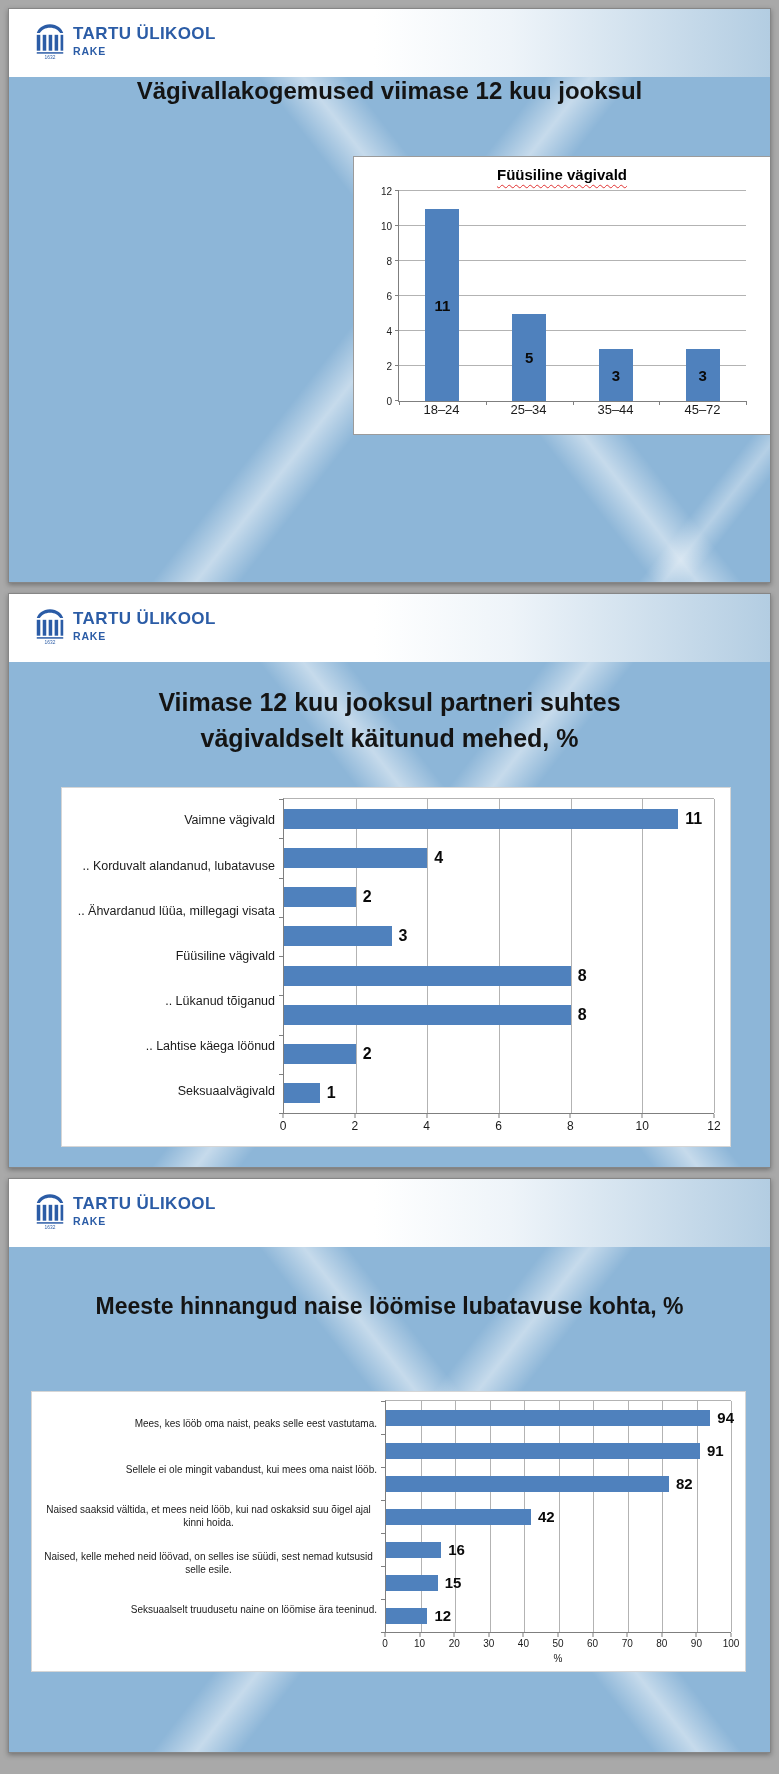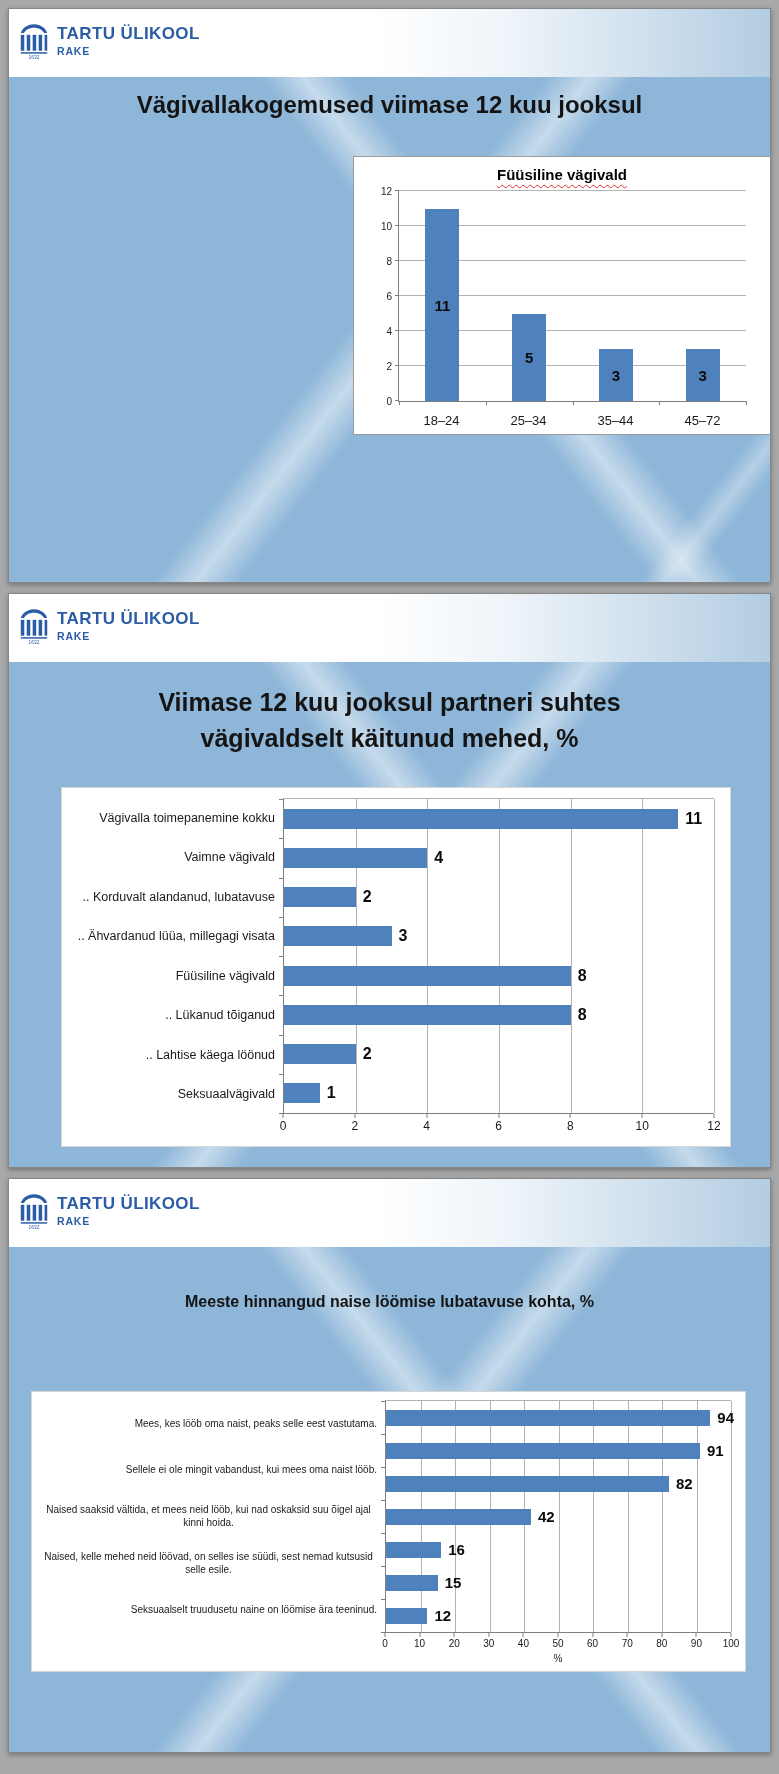--- a/index.html
+++ b/index.html
@@ -12,38 +12,38 @@
   .stack { padding-top:8px; display:flex; flex-direction:column; gap:10px; }
 
   .slide {
     width:763px; height:575px; margin:0 auto; position:relative;
     background:#8db6d8; border:1px solid #868686; box-sizing:border-box;
     box-shadow:0 2px 5px rgba(50,50,50,.45);
   }
   .slide-header {
     position:relative; z-index:3; height:68px;
     background:linear-gradient(90deg,#ffffff 0%,#ffffff 48%,#eef4f9 66%,#b3cde2 100%);
-    display:flex; align-items:center; padding-left:10px; box-sizing:border-box;
+    display:flex; align-items:center; padding-left:26px; box-sizing:border-box;
   }
   .logo { display:flex; align-items:flex-start; gap:8px; }
   .logo-text { display:flex; flex-direction:column; margin-top:4px; }
   .logo-name { color:#2b5ca6; font-size:17px; font-weight:bold; letter-spacing:.4px; line-height:1; }
   .logo-sub  { color:#2b5ca6; font-size:10.5px; font-weight:bold; letter-spacing:.8px; margin-top:4px; line-height:1; }
 
   .slide-body { position:absolute; top:68px; left:0; right:0; bottom:0; overflow:hidden; }
   .beam { position:absolute; z-index:0; pointer-events:none; height:70px; width:1300px;
     background:linear-gradient(to bottom, rgba(255,255,255,0), rgba(255,255,255,.5), rgba(255,255,255,0)); }
   .b1 { transform:rotate(-52deg); left:-260px; top:210px; }
   .b2 { transform:rotate(52deg);  left:-180px; top:190px; }
   .b3 { transform:rotate(-52deg); left:180px; top:260px; height:40px; opacity:.7; }
 
   .s-title { position:relative; z-index:2; text-align:center; font-weight:bold; color:#141414; }
-  .s1-title { font-size:24px; margin-top:14px; }
+  .s1-title { font-size:24px; }
   .s2-title { font-size:25px; margin-top:22px; line-height:1.45; }
-  .s3-title { font-size:16px; margin-top:46px; }
+  .s3-title { font-size:23px; margin-top:46px; }
 
   .s1-text { position:absolute; z-index:2; left:22px; top:92px; width:326px; font-size:19px; line-height:1.5; }
   .s1-text p { margin:0 0 29px; }
   .s1-text p.hd { font-weight:bold; margin:0; }
 
   .panel { position:absolute; z-index:2; background:#ffffff; box-sizing:border-box; }
   .s1-panel { left:344px; top:79px;  width:418px; height:279px; border:1px solid #9b9b9b; }
   .s2-panel { left:52px;  top:125px; width:670px; height:360px; border:1px solid #d6d6d6; }
   .s3-panel { left:22px;  top:144px; width:715px; height:281px; border:1px solid #d6d6d6; }
 
@@ -56,21 +56,21 @@
   .vc-wrap { flex:1; display:flex; flex-direction:column; padding:0 14px 0 34px; }
   .vc-plot { position:relative; flex:1; border-left:1px solid #7f7f7f; border-bottom:1px solid #7f7f7f; }
   .gl-h { position:absolute; left:0; right:0; height:1px; background:#b3b3b3; }
   .vc-ylab { position:absolute; right:calc(100% + 7px); transform:translateY(50%); font-size:10px; color:#222; }
   .vc-ytickm { position:absolute; right:100%; width:4px; height:1px; background:#7f7f7f; }
   .vc-btick { position:absolute; top:100%; width:1px; height:4px; background:#7f7f7f; }
   .vc-bars { position:absolute; left:0; right:0; top:0; bottom:0; display:flex; }
   .vc-slot { flex:1; display:flex; justify-content:center; align-items:flex-end; }
   .vc-bar { width:34px; background:#4f81bd; position:relative; }
   .vc-val { position:absolute; left:50%; top:50%; transform:translate(-50%,-50%); font-weight:bold; font-size:15px; color:#0a0a0a; }
-  .vc-xlabs { height:26px; display:flex; align-items:flex-end; }
+  .vc-xlabs { height:26px; display:flex; align-items:flex-start; }
   .vc-xlab { flex:1; text-align:center; font-size:13px; color:#1a1a1a; }
 
   
   .hchart { height:100%; box-sizing:border-box; }
   #chart2host { --labelw:213px; --barh:20px; --labfs:12.5px; --valfs:16px; --tickfs:12px; --axh:30px; padding:10px 16px 2px 8px; }
   #chart3host { --labelw:345px; --barh:16px; --labfs:10px;  --valfs:15px; --tickfs:10px; --axh:36px; padding:8px 14px 2px 8px; }
   .hc-main { display:grid; grid-template-columns:var(--labelw) 1fr; grid-template-rows:1fr var(--axh); width:100%; height:100%; }
   .hc-labels { grid-area:1/1; display:flex; flex-direction:column; }
   .hc-label { flex:1; display:flex; align-items:center; justify-content:flex-end; padding-right:8px;
     font-size:var(--labfs); line-height:1.3; text-align:center; color:#1a1a1a; }
@@ -212,23 +212,20 @@
       <div class="beam b2"></div>
       <div class="s-title s2-title">
         <div>Viimase 12 kuu jooksul partneri suhtes</div>
         <div>vägivaldselt käitunud mehed, %</div>
       </div>
       <div class="panel s2-panel">
         <div class="hchart" id="chart2host">
             <div class="hc-main">
               <div class="hc-labels">
                 <div class="hc-label">
-                  <span>Vägivalla toimepanemine kokku</span>
-                </div>
-                <div class="hc-label">
                   <span>Vaimne vägivald</span>
                 </div>
                 <div class="hc-label">
                   <span>.. Korduvalt alandanud, lubatavuse</span>
                 </div>
                 <div class="hc-label">
                   <span>.. Ähvardanud lüüa, millegagi visata</span>
                 </div>
                 <div class="hc-label">
                   <span>Füüsiline vägivald</span>

